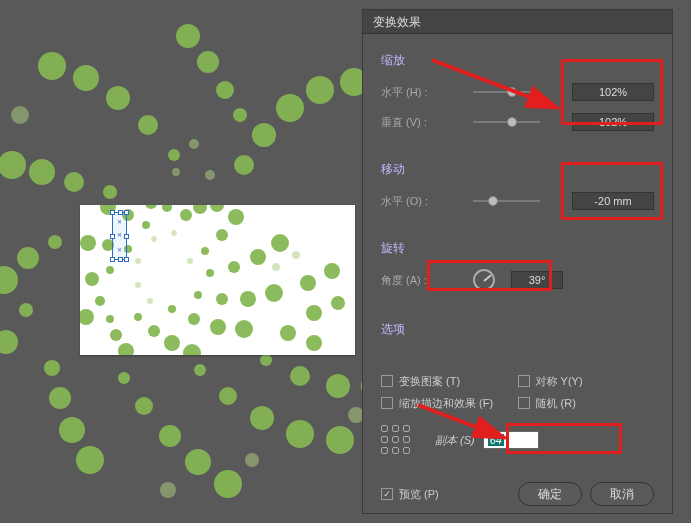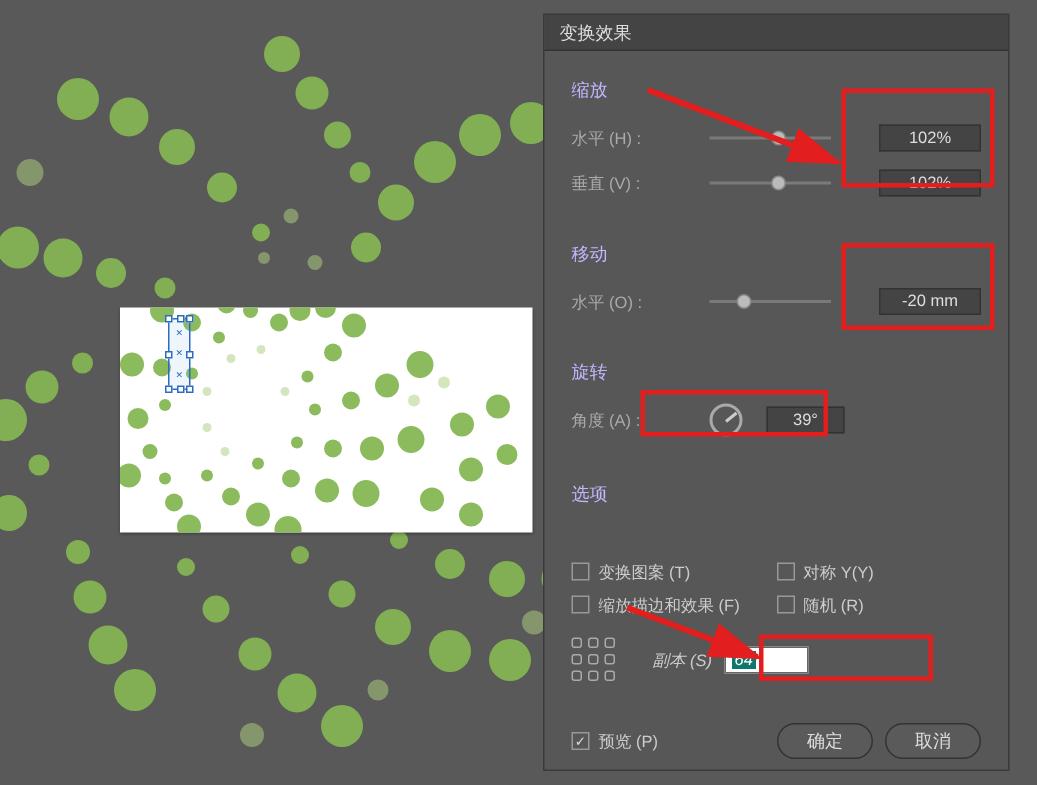--- a/index.html
+++ b/index.html
@@ -20,21 +20,21 @@
 .dlg-body { padding: 10px 18px 0 18px; color: #bbb; font-size: 12px; }
 .section { margin-top: 8px; border
 
 -bottom: 1px solid #4b4b4b; padding-bottom: 14px; }
 .sec-title { color: #c4b5fd; font-size: 12px; margin-bottom: 10px; }
 .row { display: flex; align-items: center; height: 26px; margin-bottom: 4px; gap: 24px; }
 .row-label { width: 68px; color: #aaa; font-size: 11px; }
 .slider { flex: 1; position: relative; height: 14px; }
 .slider-track { position: absolute; left: 0; right: 0; top: 6px; height: 2px; background: #7a7a7a; }
 .slider-thumb { position: absolute; top: 2px; width: 10px; height: 10px; border-radius: 50%; background: #bbb; border: 1px solid #888; }
-.value-field { width: 68px; margin-left: 8px; background: #444; border: 1px solid #333; color: #ddd; font-size: 11px; padding: 2px 6px; text-align: center; }
+.value-field { width: 82px; margin-left: 8px; background: #444; border: 1px solid #333; color: #ddd; font-size: 11px; padding: 2px 6px; text-align: center; }
 .hl { position: absolute; border: 3px solid #e31e1e; pointer-events: none; }
 .arrow-layer { position: absolute; left: 0; top: 0; pointer-events: none; }
 
 
 .angle-widget { display: flex; align-items: center; }
 .angle-dial { width: 22px; height: 22px; border-radius: 50%; border: 2px solid #aaa; position: relative; margin-right: 8px; }
 .angle-hand { position: absolute; left: 50%; top: 50%; width: 9px; height: 2px; background: #ccc; transform-origin: left center; }
 
 
 .options { margin-top: 10px; }

